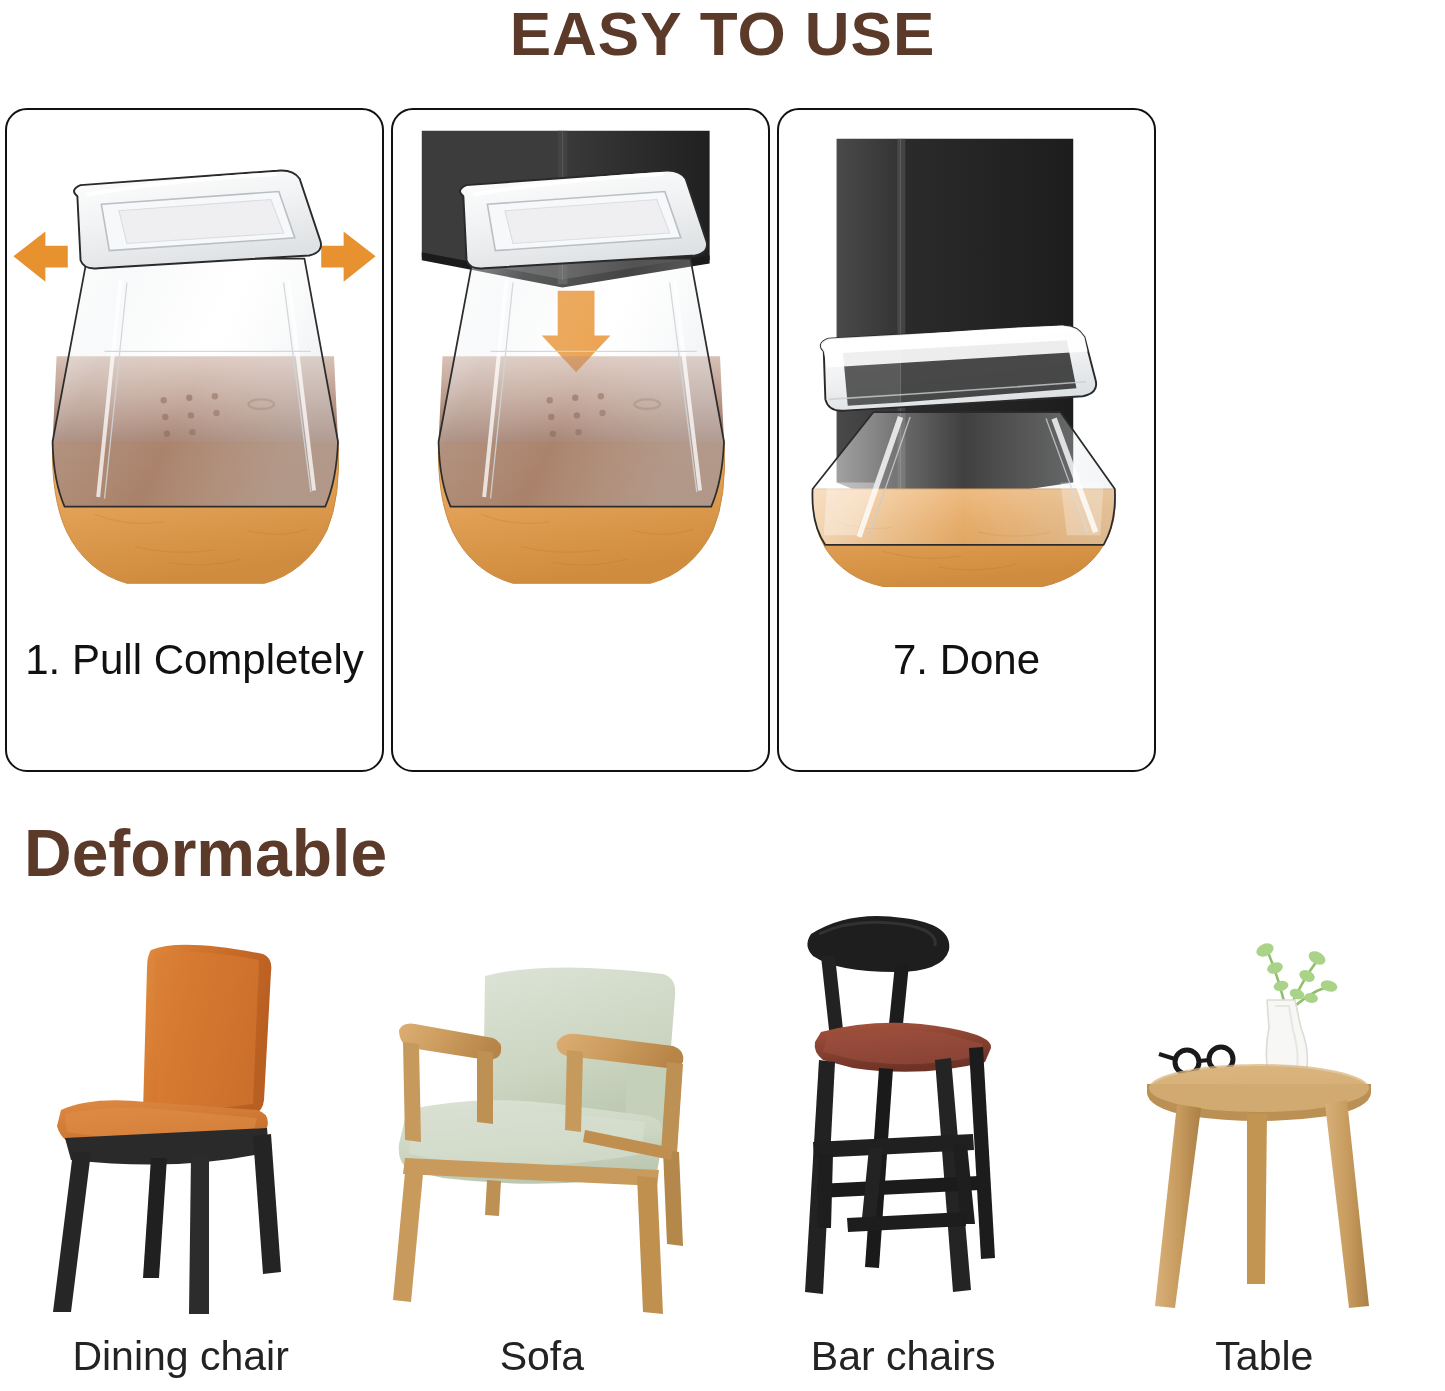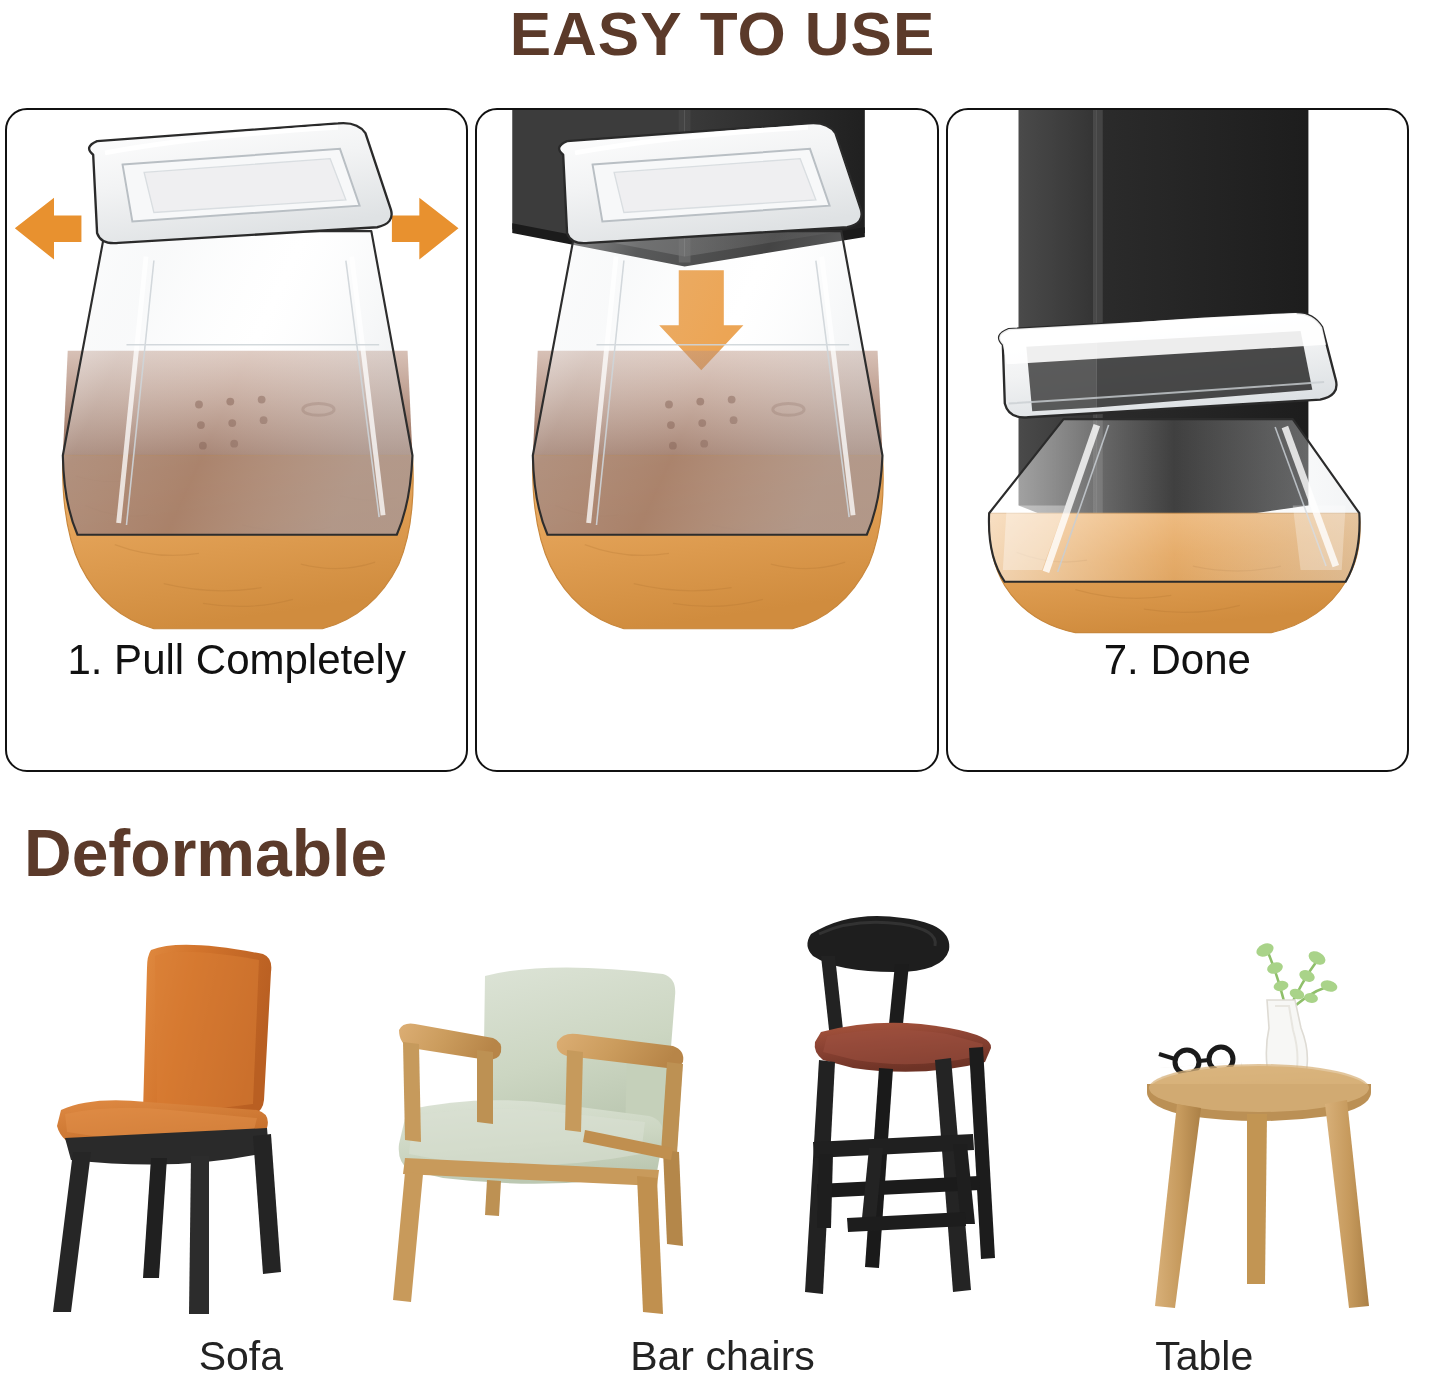--- a/index.html
+++ b/index.html
@@ -28,21 +28,21 @@
     letter-spacing: 1px;
     color: #5b3a2a;
     line-height: 72px;
   }
 
   
   .steps-row {
     position: absolute;
     top: 108px;
     left: 5px;
-    width: 1404px;
+    width: 1151px;
     height: 664px;
     display: flex;
     gap: 7px;
   }
   .step-panel {
     position: relative;
     flex: 1 1 0;
     border: 2px solid #111111;
     border-radius: 22px;
     background: #ffffff;
@@ -525,16 +525,17 @@
       <ellipse cx="130" cy="160" rx="110" ry="24" fill="#d8b37c" opacity="0.75"></ellipse>
 
       <path d="M48 176 L72 180 L46 380 L26 378 Z" fill="url(#legWoodG)"></path>
       <path d="M118 186 L138 186 L136 356 L118 356 Z" fill="#c29553"></path>
       <path d="M196 176 L218 172 L240 378 L220 380 Z" fill="url(#legWoodG)"></path>
     </svg>
   </div>
 </div>
 
 <div class="furniture-labels">
+  <div class="furniture-label">Dining chair</div>
   <div class="furniture-label">Sofa</div>
   <div class="furniture-label">Bar chairs</div>
   <div class="furniture-label">Table</div>
 </div>
 
 </body></html>

